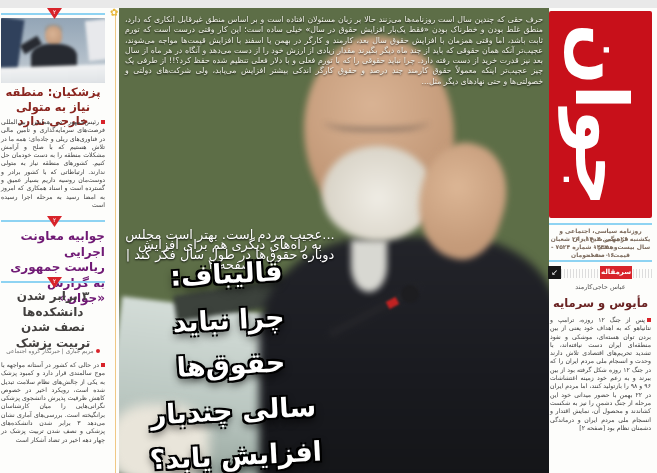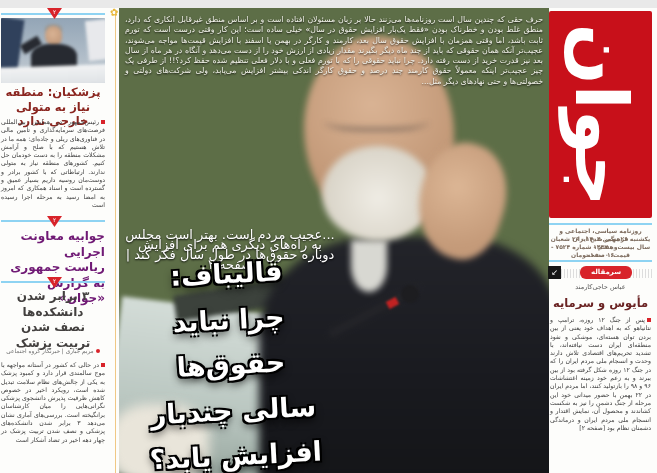--- a/index.html
+++ b/index.html
@@ -18,22 +18,22 @@
   .vdivider{position:absolute;left:115px;top:2px;width:1px;height:468px;background:#f0c884;}
   .flower{position:absolute;left:110px;top:0px;font-size:10px;color:#e8b83a;line-height:10px;}
   .masthead-box{position:absolute;right:5px;top:3px;width:103px;height:207px;background:#c8101a;border-radius:2px;overflow:hidden;}
   .masthead-word{position:absolute;top:50%;left:50%;transform:translate(-50%,-50%) rotate(90deg);
                  color:#fff;font-size:72px;font-weight:bold;white-space:nowrap;letter-spacing:-4px;}
   .mast-info{position:absolute;right:5px;width:103px;text-align:center;color:#7a685a;font-size:6px;line-height:7.6px;font-weight:bold;}
   .hatch{position:absolute;right:5px;top:261px;width:103px;height:9px;
          background:repeating-linear-gradient(90deg,#ddd 0 1px,transparent 1px 3px);}
   .logo-mark{position:absolute;right:96px;top:258px;width:13px;height:13px;background:#161616;color:#fff;
              font-size:8px;line-height:13px;text-align:center;z-index:4;}
-  .ed-badge{position:absolute;right:25px;top:258px;width:52px;height:13px;background:#d8232a;color:#fff;
-            font-size:7px;line-height:13px;text-align:center;font-weight:bold;z-index:4;border-radius:6px;}
+  .ed-badge{position:absolute;right:25px;top:258px;width:32px;height:13px;background:#d8232a;color:#fff;
+            font-size:7px;line-height:13px;text-align:center;font-weight:bold;z-index:4;}
   .ed-author{position:absolute;right:5px;top:275px;width:103px;text-align:center;font-size:6.5px;color:#555;}
   .ed-title{position:absolute;right:5px;top:288px;width:103px;text-align:center;font-size:11.5px;font-weight:bold;color:#6b2424;}
   .ed-body{position:absolute;right:6px;top:308px;width:101px;font-size:6.2px;line-height:8.3px;
            text-align:justify;color:#3a3a3a;}
 
   
   .photo{position:absolute;left:119px;top:0;width:430px;height:473px;overflow:hidden;
          background:linear-gradient(180deg,#5f7048 0%,#687a4f 38%,#57684200 100%),
                     linear-gradient(180deg,#61724a 0%,#5c6d46 55%,#45533а 80%,#3b4830 100%);
          background-color:#5d6e47;}

